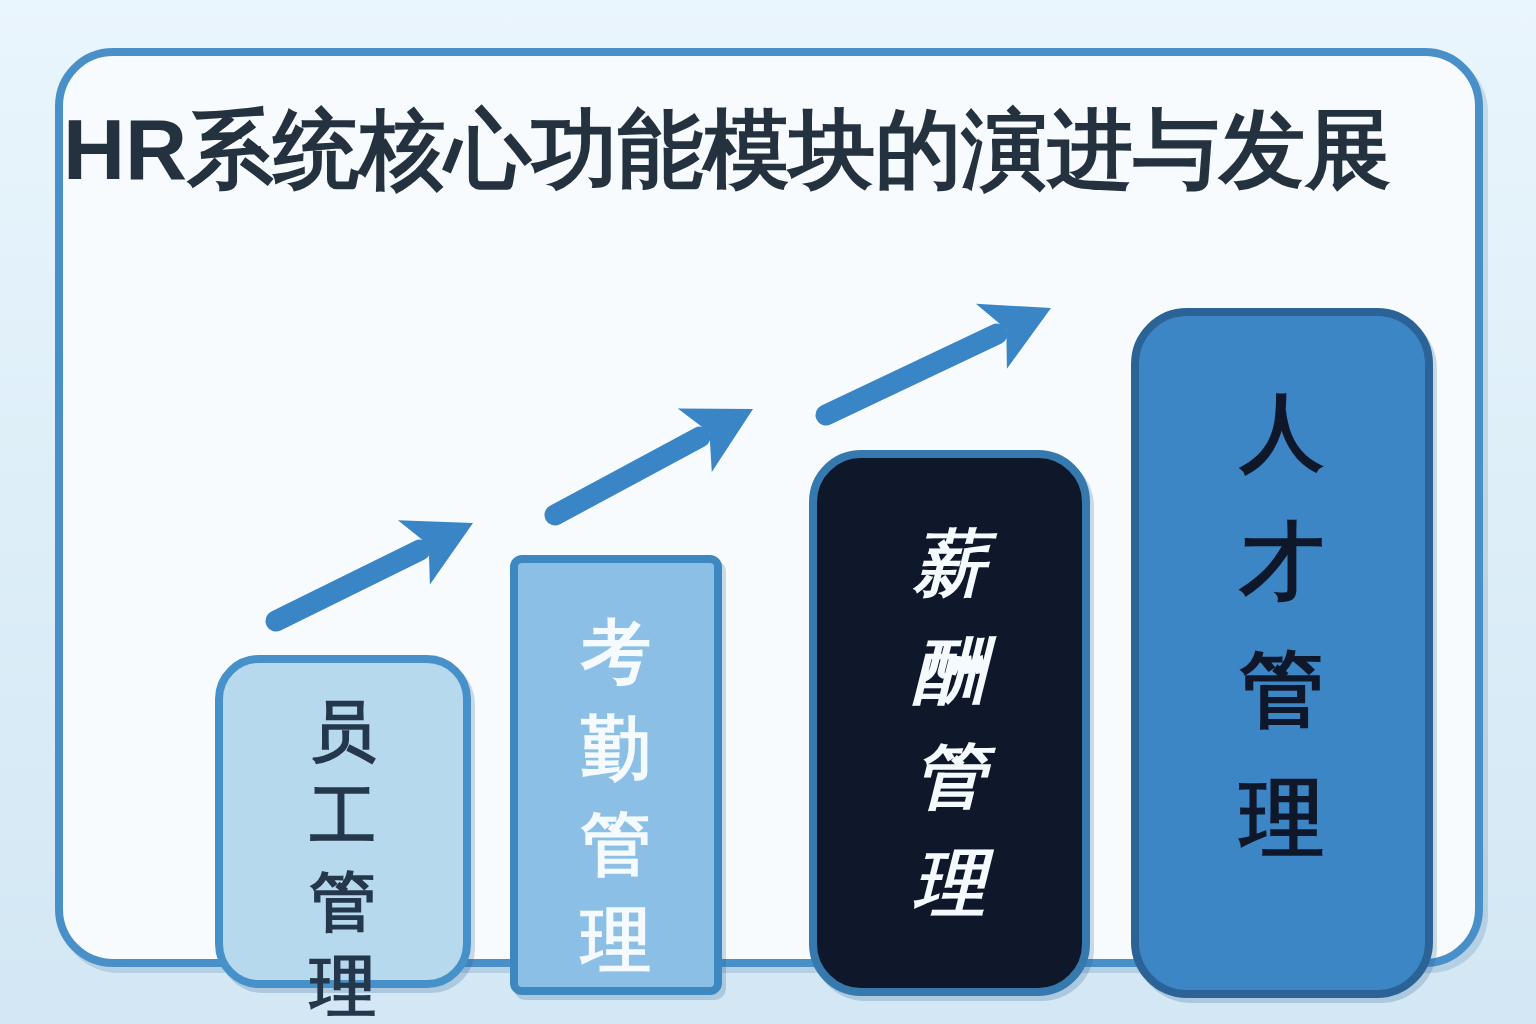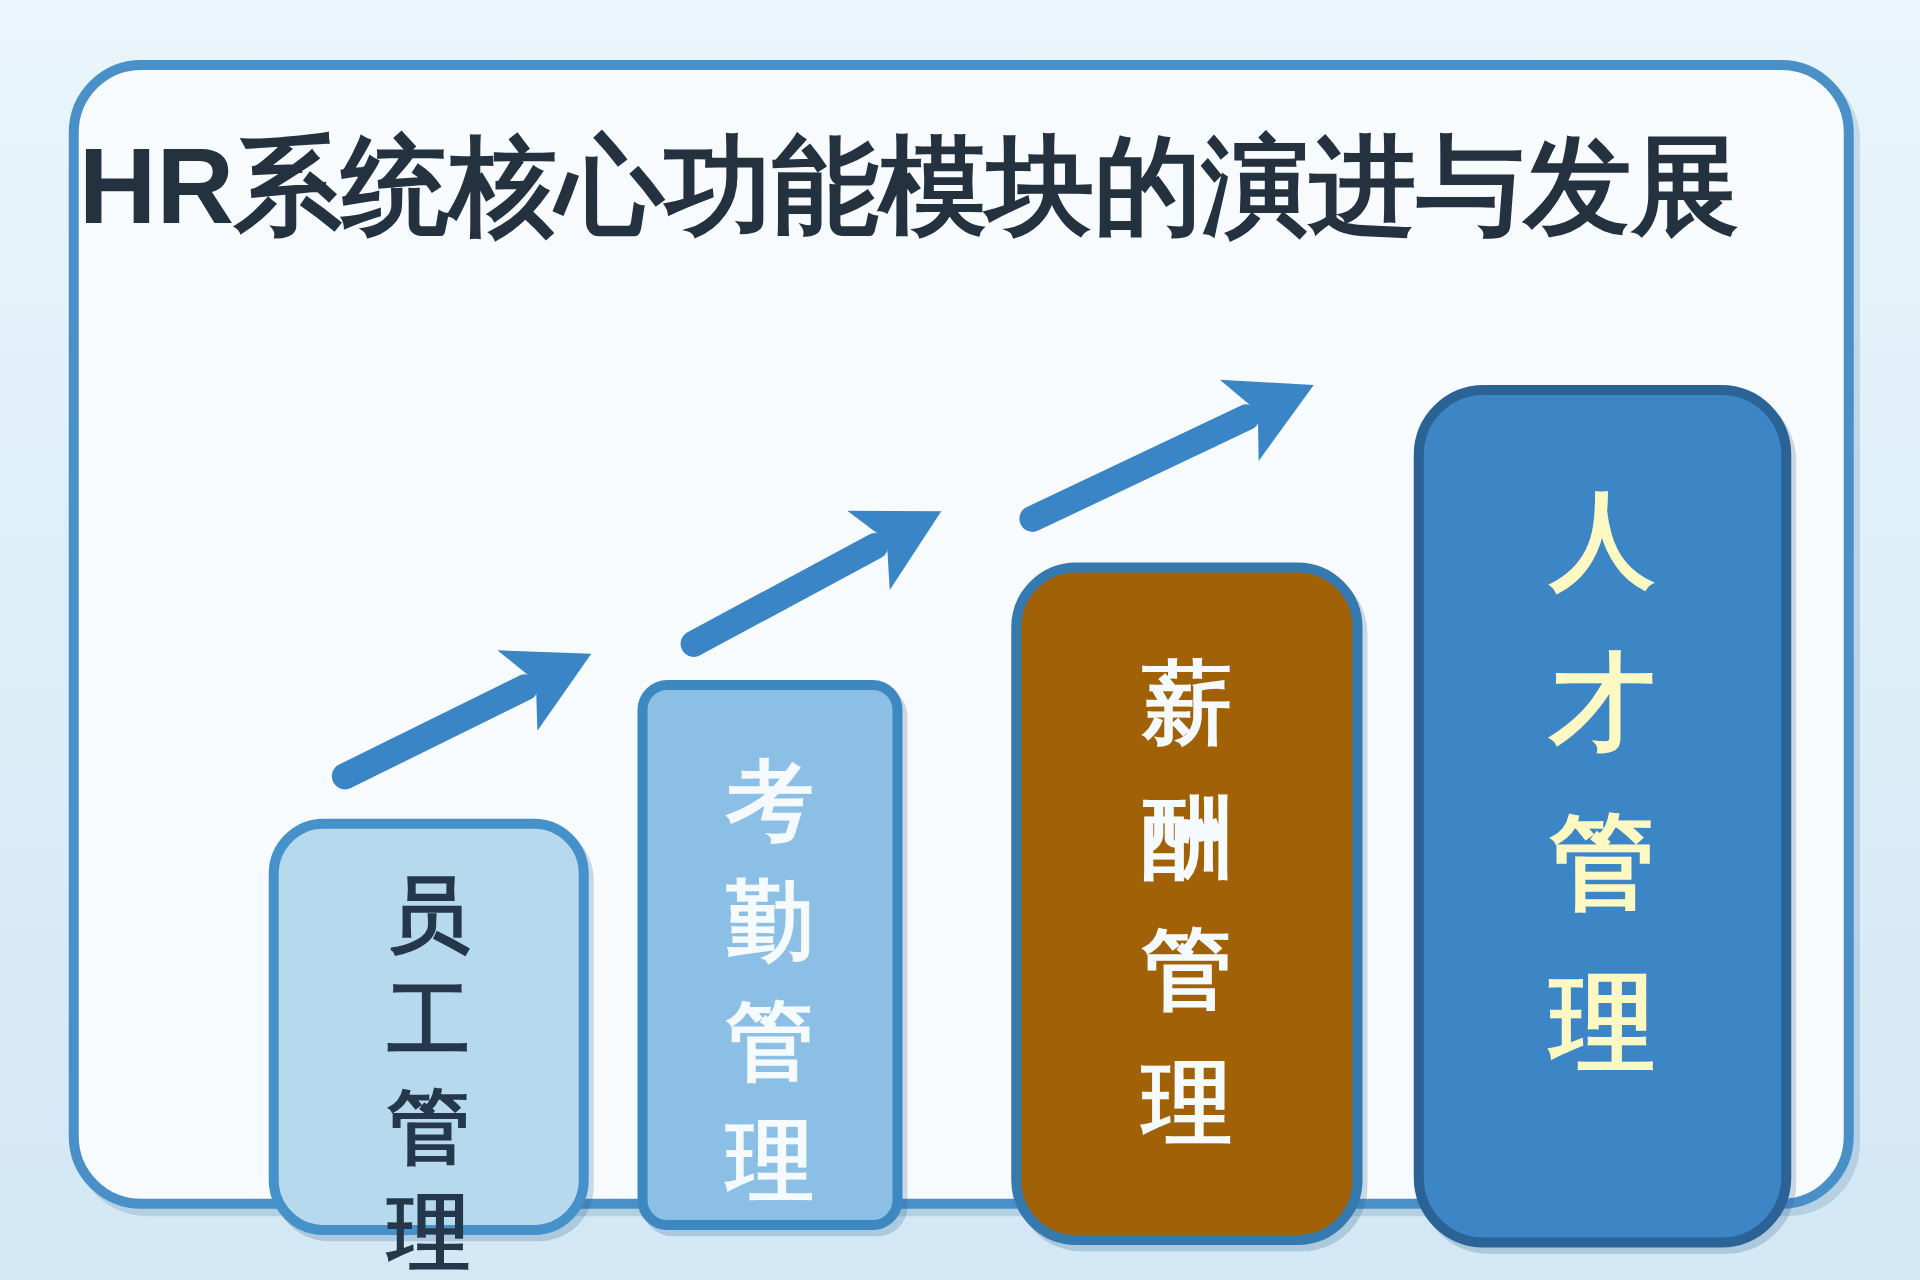--- a/index.html
+++ b/index.html
@@ -51,21 +51,21 @@
     box-shadow: 4px 5px 0 rgba(35, 90, 140, 0.22);
   }
   .bar-label {
     margin: 0 auto;
     font-weight: 700;
     text-align: center;
     word-break: break-all;
     overflow-wrap: anywhere;
   }
   .bar--1 { left: 152px;  top: 599px; width: 256px; height: 333px; border-radius: 44px; }
-  .bar--2 { left: 447px;  top: 488px; width: 212px; height: 440px; border-radius: 24px; }
+  .bar--2 { left: 447px;  top: 499px; width: 212px; height: 440px; border-radius: 12px; }
   .bar--3 { left: 746px;  top: 394px; width: 281px; height: 546px; border-radius: 52px; }
   .bar--4 { left: 1068px; top: 252px; width: 302px; height: 690px; border-radius: 56px; }
 
   .bar--1 .bar-label { width: 74px; font-size: 66px; line-height: 1.29; padding-top: 26px; }
   .bar--2 .bar-label { width: 78px; font-size: 70px; line-height: 1.37; padding-top: 42px; }
   .bar--3 .bar-label { width: 80px; font-size: 72px; line-height: 1.48; padding-top: 52px; }
   .bar--4 .bar-label { width: 94px; font-size: 84px; line-height: 1.53; padding-top: 52px; }
 
   .arrows {
     position: absolute;
@@ -105,22 +105,22 @@
     </svg>
 
     <div class="bar bar--1" style="background-color: rgb(182, 217, 238); border-color: rgb(70, 145, 202);">
       <div class="bar-label" style="color: rgb(37, 56, 75);">员工管理</div>
     </div>
 
     <div class="bar bar--2" style="background-color: rgb(139, 191, 229); border-color: rgb(61, 136, 193);">
       <div class="bar-label" style="color: rgb(244, 250, 253);">考勤管理</div>
     </div>
 
-    <div class="bar bar--3" style="background-color: #a16207; border-color: rgb(53, 121, 174);">
+    <div class="bar bar--3" style="background-color: #0f172a; border-color: rgb(53, 121, 174); font-style: italic;">
       <div class="bar-label" style="color: rgb(244, 250, 253);">薪酬管理</div>
     </div>
 
     <div class="bar bar--4" style="background-color: rgb(61, 134, 198); border-color: rgb(43, 99, 150);">
-      <div class="bar-label" style="color: #fef9c3;">人才管理</div>
+      <div class="bar-label" style="color: #0f172a;">人才管理</div>
     </div>
 
   </div>
 </div>
 
 </body></html>

